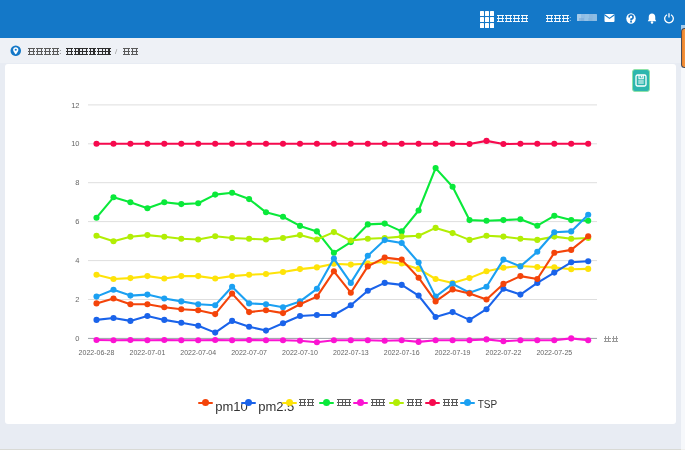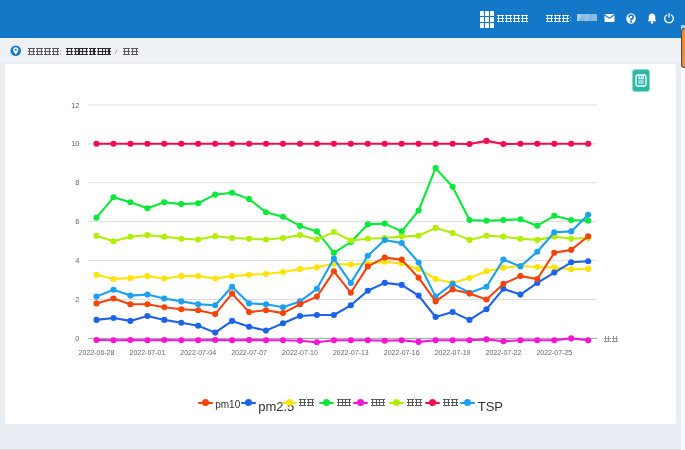--- a/index.html
+++ b/index.html
@@ -372,21 +372,21 @@
     <circle cx="571.2" cy="249.9" r="3.05" fill="#f4440a"></circle>
     <circle cx="588.2" cy="236.2" r="3.05" fill="#f4440a"></circle>
 
 </svg>
 <div style="position:absolute;left:604px;top:335.5px;display:flex;align-items:center">
     <i class="cjg"></i>
     <i class="cjg"></i>
   </div>
 <span style="position:absolute;left:197.9px;top:401.8px;width:15px;height:1.8px;border-radius:1px;background:#f4440a"></span>
 <span style="position:absolute;left:201.9px;top:399.2px;width:7px;height:7px;border-radius:50%;background:#f4440a"></span>
-<span style="position:absolute;left:215.20000000000002px;top:399.1px;font-size:10px;color:#333">pm10</span>
+<span style="position:absolute;left:215.20000000000002px;top:399.1px;font-size:13px;color:#333">pm10</span>
 <span style="position:absolute;left:240.9px;top:401.8px;width:15px;height:1.8px;border-radius:1px;background:#1a63ea"></span>
 <span style="position:absolute;left:244.9px;top:399.2px;width:7px;height:7px;border-radius:50%;background:#1a63ea"></span>
 <span style="position:absolute;left:258.2px;top:399.1px;font-size:13px;color:#333">pm2.5</span>
 <span style="position:absolute;left:281.6px;top:401.8px;width:15px;height:1.8px;border-radius:1px;background:#fee309"></span>
 <span style="position:absolute;left:285.6px;top:399.2px;width:7px;height:7px;border-radius:50%;background:#fee309"></span>
 <span style="position:absolute;left:298.90000000000003px;top:399.3px;display:inline-flex">
     <i class="cj"></i>
     <i class="cj"></i>
   </span>
 <span style="position:absolute;left:318.9px;top:401.8px;width:15px;height:1.8px;border-radius:1px;background:#0ae93a"></span>
@@ -408,16 +408,16 @@
     <i class="cj"></i>
   </span>
 <span style="position:absolute;left:425.3px;top:401.8px;width:15px;height:1.8px;border-radius:1px;background:#f60a4e"></span>
 <span style="position:absolute;left:429.3px;top:399.2px;width:7px;height:7px;border-radius:50%;background:#f60a4e"></span>
 <span style="position:absolute;left:442.6px;top:399.3px;display:inline-flex">
     <i class="cj"></i>
     <i class="cj"></i>
   </span>
 <span style="position:absolute;left:460.4px;top:401.8px;width:15px;height:1.8px;border-radius:1px;background:#1ba0f2"></span>
 <span style="position:absolute;left:464.4px;top:399.2px;width:7px;height:7px;border-radius:50%;background:#1ba0f2"></span>
-<span style="position:absolute;left:477.7px;top:399.1px;font-size:13px;color:#333">TSP</span>
+<span style="position:absolute;left:477.7px;top:399.1px;font-size:10px;color:#333">TSP</span>
 <div class="botbar"></div>
 <div class="sbtrack"></div>
 <div class="sbthumb"></div>
 
 </body></html>

